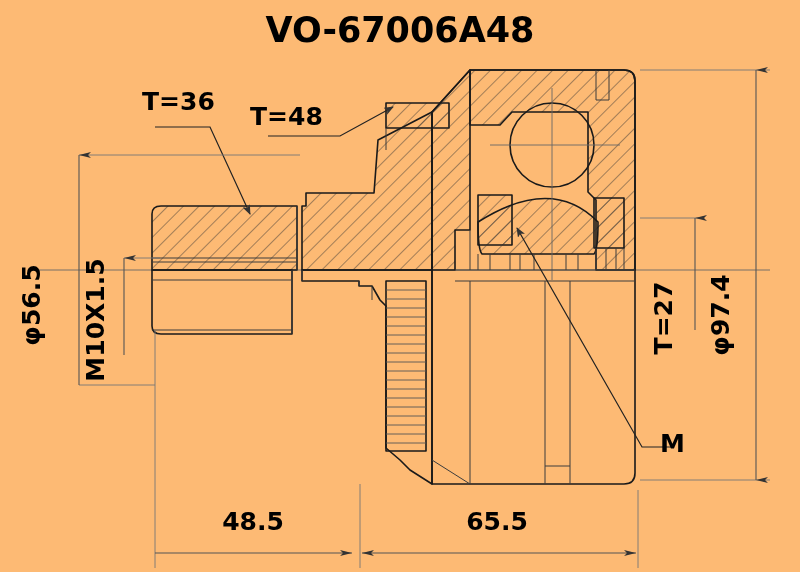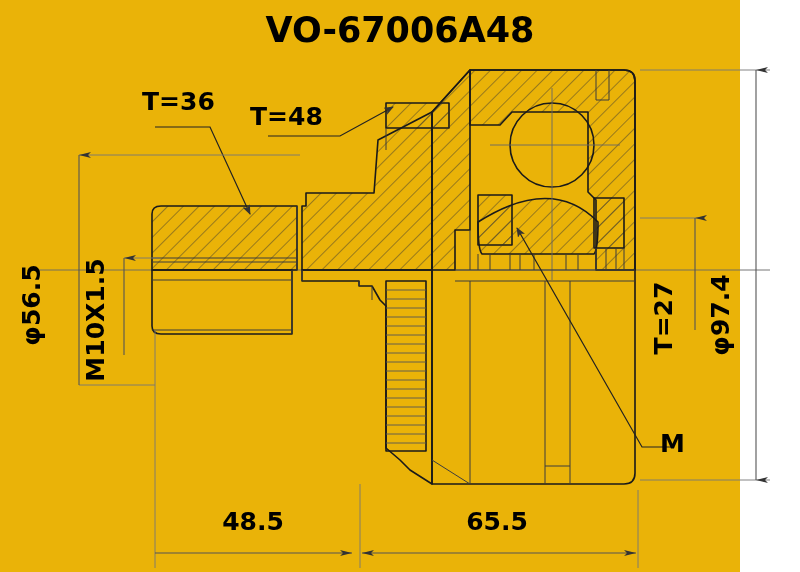--- a/index.html
+++ b/index.html
@@ -8,23 +8,23 @@
     background: #ffffff;
   }
   body {
     width: 800px;
     height: 572px;
     overflow: hidden;
     font-family: "DejaVu Sans", sans-serif;
   }
   #sheet {
     position: relative;
-    width: 740px;
+    width: 800px;
     height: 572px;
-    background: #eab308;
+    background: #fdba74;
   }
   svg.drawing {
     position: absolute;
     left: 0;
     top: 0;
     width: 800px;
     height: 572px;
   }
   .title-text {
     font-family: "DejaVu Sans", sans-serif;

